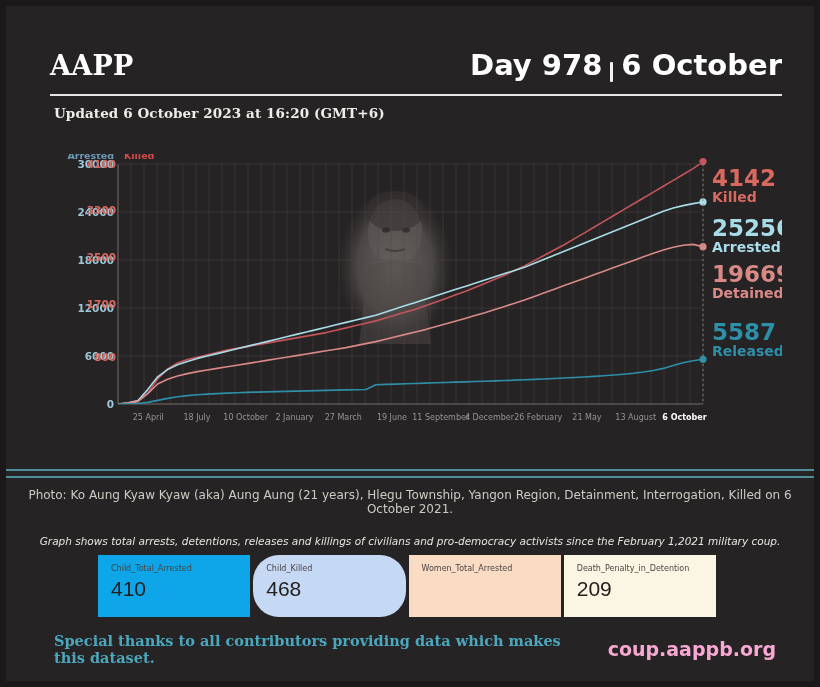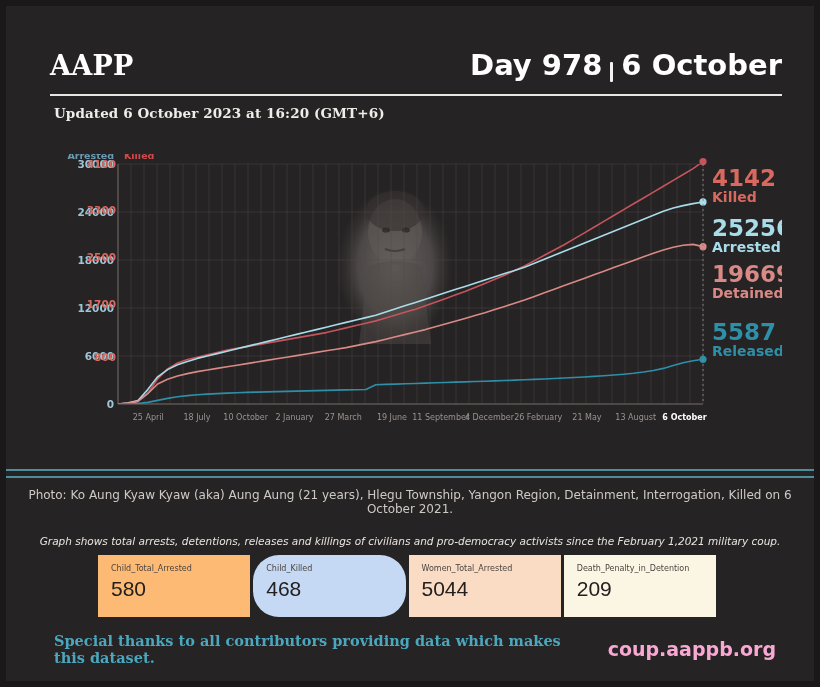--- a/index.html
+++ b/index.html
@@ -272,31 +272,30 @@
     </svg>
   </div>
 
   <div class="teal-rule" id="rule-a"></div>
   <div class="teal-rule" id="rule-b"></div>
 
   <div id="photo-credit">Photo: Ko Aung Kyaw Kyaw (aka) Aung Aung (21 years), Hlegu Township, Yangon Region, Detainment, Interrogation, Killed on 6 October 2021.</div>
   <div id="graph-note">Graph shows total arrests, detentions, releases and killings of civilians and pro-democracy activists since the February 1,2021 military coup.</div>
 
   <div id="cards">
-      <div class="card" style="background: #fdba74;">
+      <div class="card" style="background: #0ea5e9;">
         <div class="card-label">Child_Total_Arrested</div>
-        <div class="card-value">580</div>
+        <div class="card-value">410</div>
       </div>
       <div class="card" style="background: rgb(197, 217, 245); border-radius: 26px;">
         <div class="card-label">Child_Killed</div>
         <div class="card-value">468</div>
       </div>
       <div class="card" style="background: rgb(250, 220, 197);">
         <div class="card-label">Women_Total_Arrested</div>
-        <div class="card-value">5044</div>
       </div>
       <div class="card" style="background: rgb(251, 246, 228);">
         <div class="card-label">Death_Penalty_in_Detention</div>
         <div class="card-value">209</div>
       </div>
     </div>
 
   <div id="footer">
     <div id="thanks">Special thanks to all contributors providing data which makes this dataset.</div>
     <div id="site">coup.aappb.org</div>

